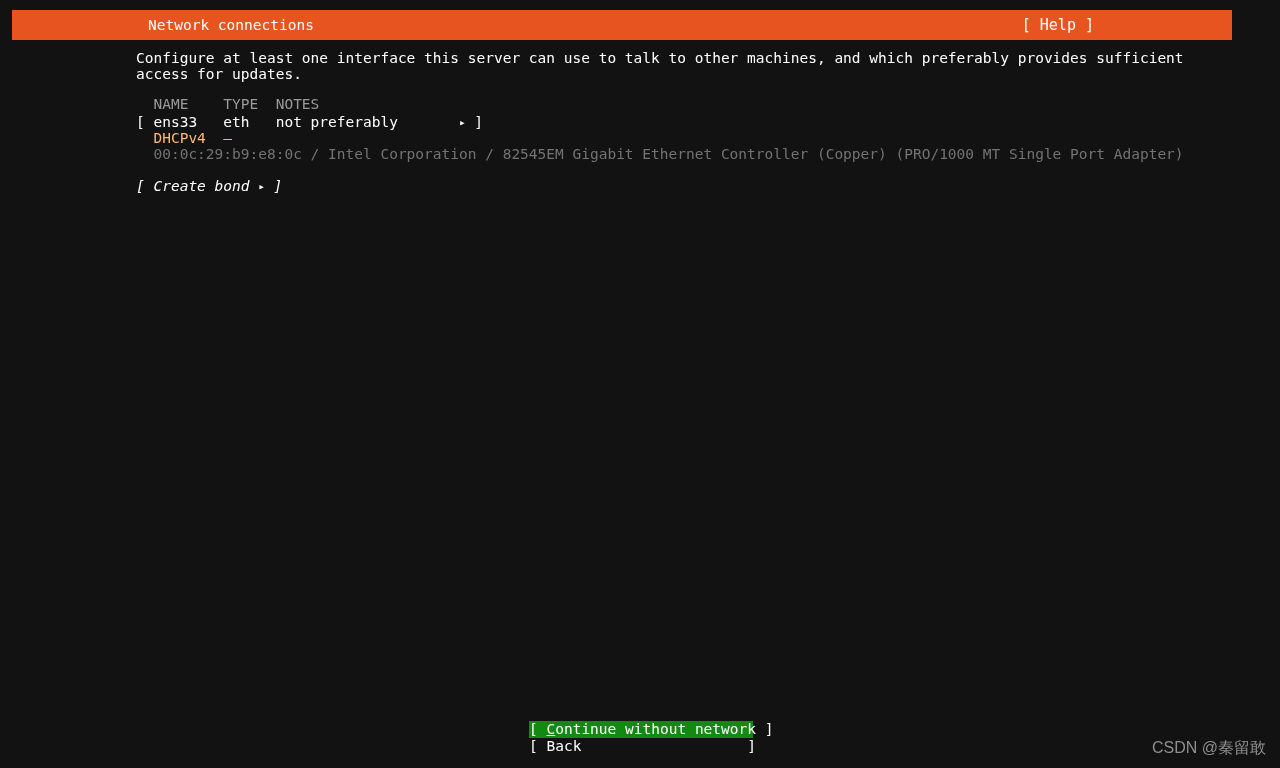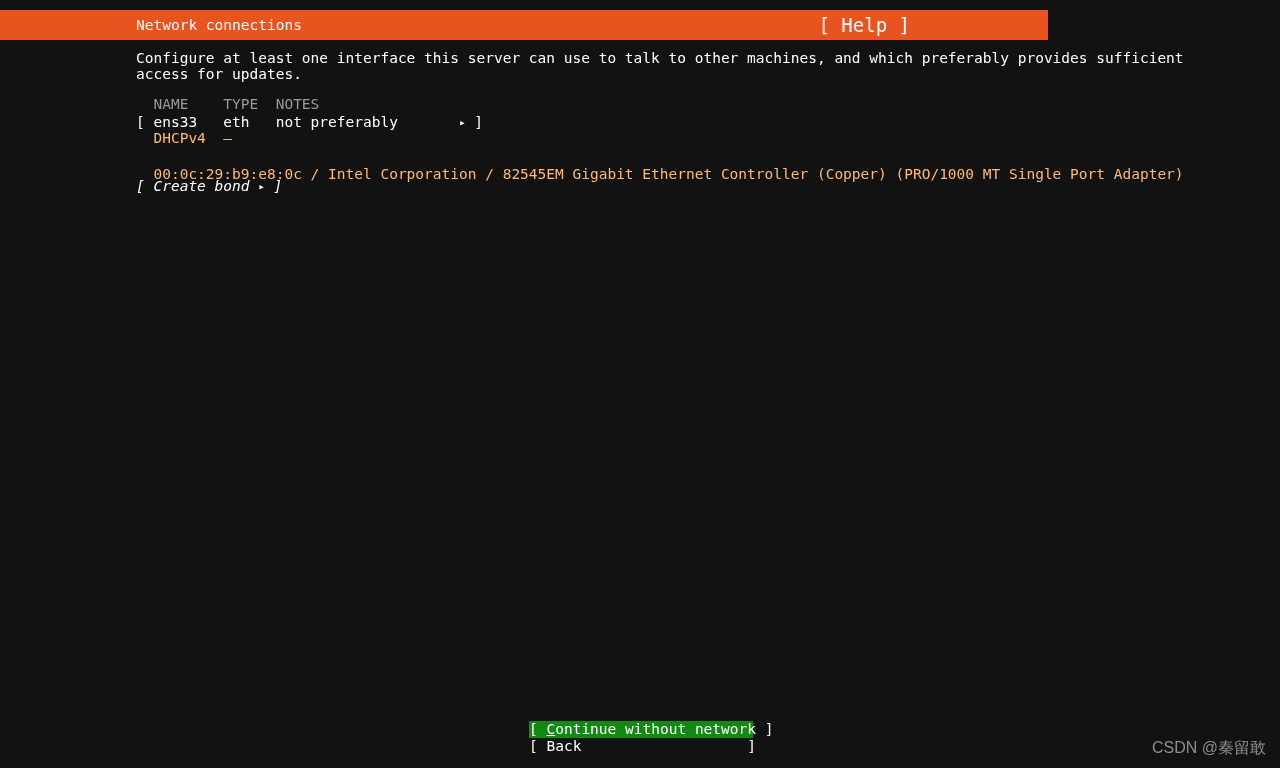--- a/index.html
+++ b/index.html
@@ -13,43 +13,43 @@
     height: 768px;
     overflow: hidden;
     font-family: "DejaVu Sans Mono", "Liberation Mono", monospace;
     color: #ffffff;
     position: relative;
   }
 
   
   .header-bar {
     position: absolute;
-    left: 0;
+    left: 12px;
     top: 10px;
-    width: 1048px;
+    width: 1220px;
     height: 30px;
     background: #e8541f;
     display: flex;
     align-items: center;
     box-sizing: border-box;
     text-align: center;
   }
   .header-title {
     position: absolute;
     left: 136px;
     font-size: 14.5px;
     line-height: 30px;
     letter-spacing: 0px;
     color: #ffffff;
     white-space: pre;
   }
   .header-help {
     position: absolute;
     right: 138px;
-    font-size: 19px;
+    font-size: 15px;
     line-height: 30px;
     color: #ffffff;
     white-space: pre;
   }
 
   
   .console {
     position: absolute;
     left: 0;
     top: 40px;
@@ -67,21 +67,21 @@
     letter-spacing: 0px;
   }
 
   .intro1 { left: 136px; top: 10px; }
   .intro2 { left: 136px; top: 26px; }
   .bright { color: #ffffff; }
 
   .tbl-head { left: 136px; top: 56px; color: #9a9a9a; }
   .tbl-row1 { left: 136px; top: 74px; color: #ffffff; }
   .tbl-row2 { left: 136px; top: 90px; color: #fdba74; }
-  .tbl-row3 { left: 136px; top: 106px; color: #fdba74; margin-top: 20px; }
+  .tbl-row3 { left: 136px; top: 106px; color: #737373; }
 
   .create-bond { left: 136px; top: 138px; color: #ffffff; font-style: italic; }
 
   .arrow {
     display: inline-block;
     color: #ffffff;
     font-size: 11px;
     transform: translateY(-1px);
   }
 

